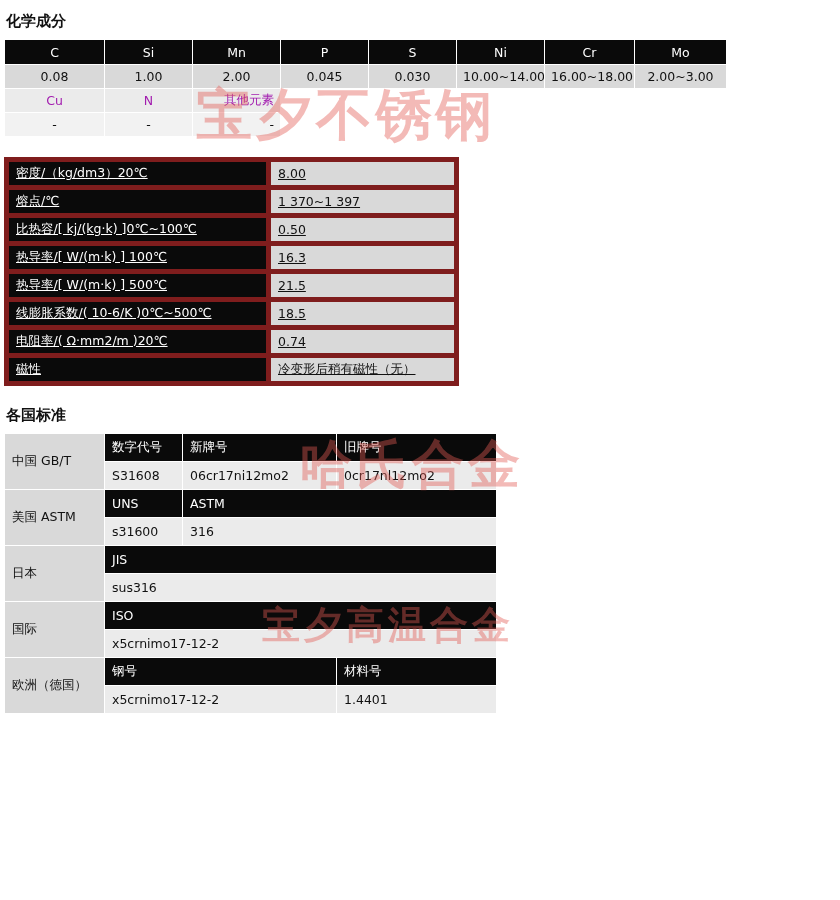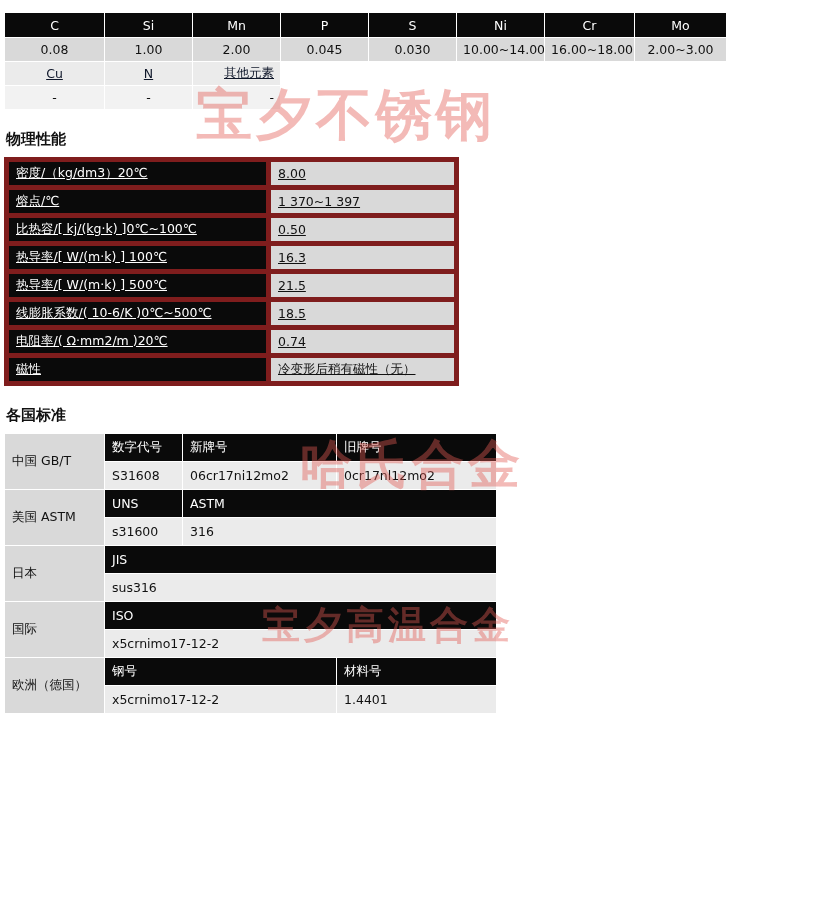--- a/index.html
+++ b/index.html
@@ -77,22 +77,21 @@
     color: #ffffff;
     font-weight: 400;
     height: 25px;
   }
   #chem-table tr.values td {
     background: #d9d9d9;
     color: #111;
   }
   #chem-table tr.sub-header td {
     background: #ebebeb;
-    color: #0f172a;
-    text-decoration: underline;
+    color: #a21caf;
   }
   #chem-table tr.sub-values td {
     background: #f2f2f2;
     color: #111;
   }
   #chem-table td.left { text-align: right; }
   #chem-table td.blank { background: transparent !important; border-color: transparent !important; }
   #chem-table tr.sub-header td.blank,
   #chem-table tr.sub-values td.blank { background: transparent !important; }
 
@@ -148,20 +147,21 @@
 <div id="page">
 
   <div id="watermarks">
     <div class="wm" id="wm1">宝夕不锈钢</div>
     <div class="wm" id="wm3">哈氏合金</div>
     <div class="wm" id="wm4">宝夕高温合金</div>
   </div>
 
   <div id="content">
 
+    <h2 class="section">化学成分</h2>
 
     <table id="chem-table">
       <colgroup>
         <col style="width:100px">
           <col style="width:88px">
           <col style="width:88px">
           <col style="width:88px">
         <col style="width:88px">
           <col style="width:88px">
           <col style="width:90px">
@@ -206,21 +206,20 @@
           <td class="blank"></td>
           <td class="blank"></td>
           <td class="blank"></td>
           <td class="blank"></td>
         </tr>
       </tbody>
     </table>
 
     <div class="spacer"></div>
 
-    <h2 class="section">物理性能</h2>
 
     <table id="phys-table">
       <tbody>
         <tr>
           <td class="label">密度/（kg/dm3）20℃</td>
           <td class="value">8.00</td>
         </tr>
         <tr>
           <td class="label">熔点/℃</td>
           <td class="value">1 370~1 397</td>

